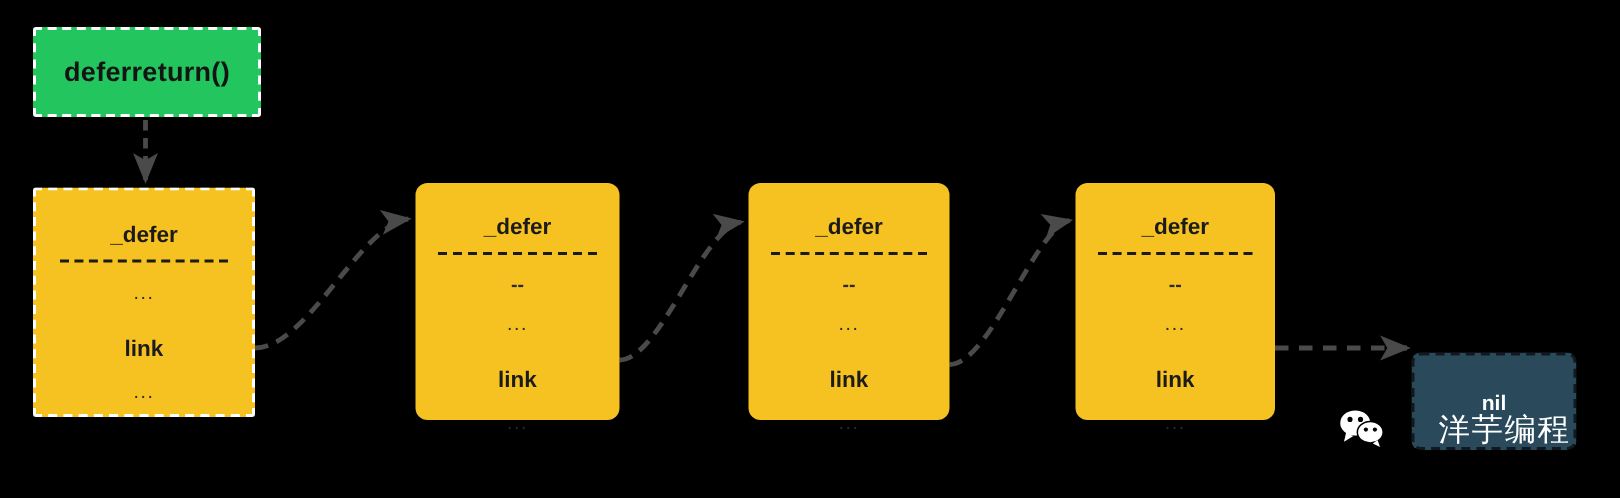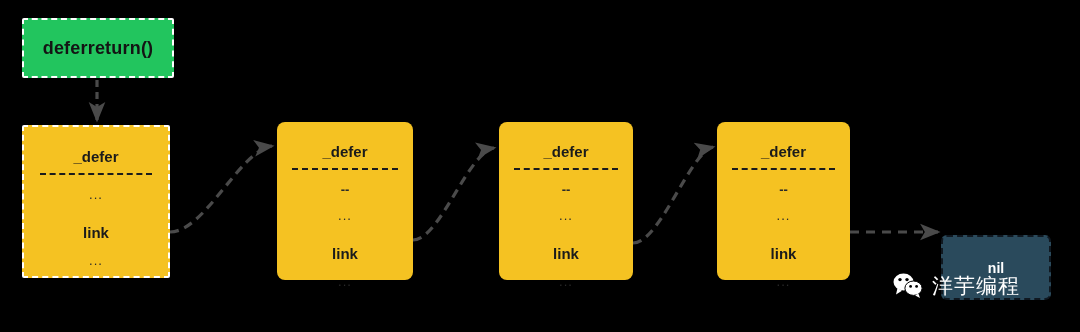--- a/index.html
+++ b/index.html
@@ -104,20 +104,21 @@
     position: absolute;
     display: flex;
     align-items: center;
     gap: 9px;
   }
   .wm-text {
     color: #ffffff;
     font-size: 21px;
     font-weight: 500;
     letter-spacing: 1px;
+    margin-left: 27px;
   }
 </style>
 </head>
 <body>
 
 <div id="canvas">
 
   <svg id="edges" viewBox="0 0 1080 332" xmlns="http://www.w3.org/2000/svg">
     <defs>
       <marker id="ah" markerWidth="7" markerHeight="7" refX="5.6" refY="3" orient="auto" markerUnits="strokeWidth">

